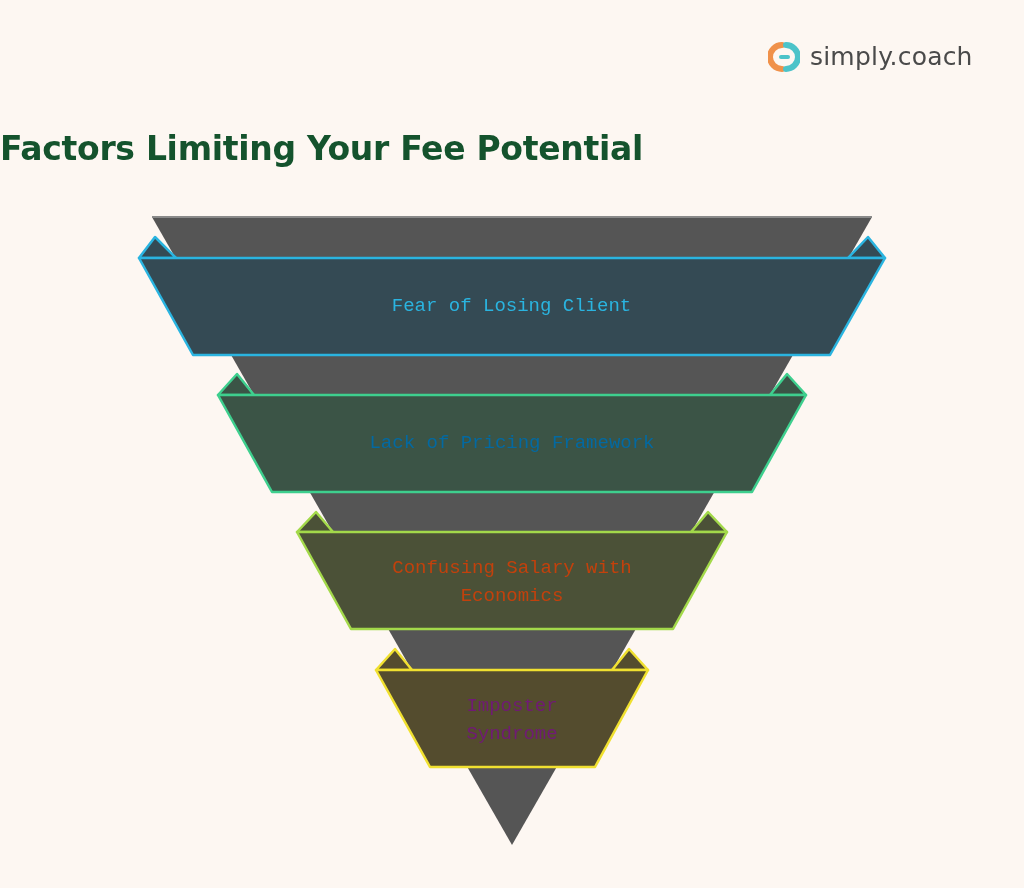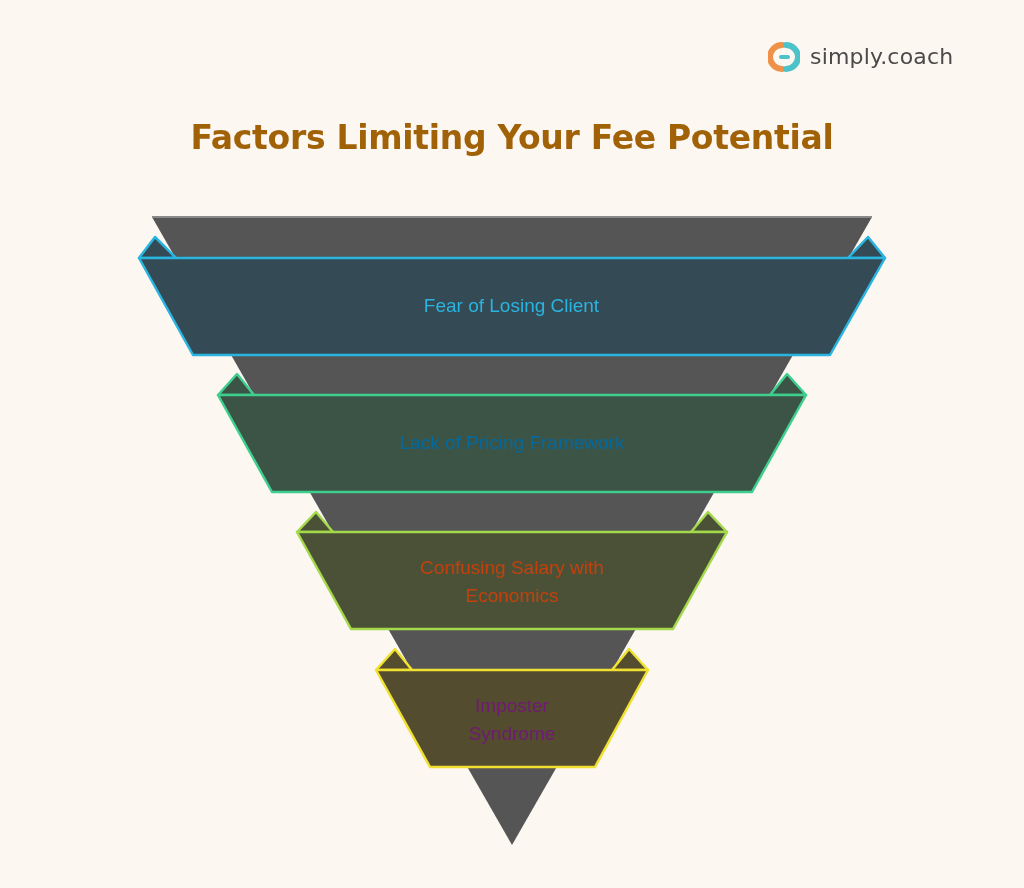--- a/index.html
+++ b/index.html
@@ -23,46 +23,45 @@
       gap: 10px;
       height: 34px;
     }
     .brand-logo {
       width: 32px;
       height: 32px;
       display: block;
     }
     .brand-name {
       font-family: "DejaVu Sans", sans-serif;
-      font-size: 22px;
+      font-size: 25px;
       color: #4a4a4a;
       letter-spacing: 0.2px;
       line-height: 34px;
     }
     .title {
       position: absolute;
       left: 0;
       width: 1064px;
-      top: 118px;
-      text-align: center;
+      top: 129px;
       font-family: "DejaVu Sans", sans-serif;
       font-weight: bold;
       font-size: 33px;
-      color: #a16207;
+      color: #14532d;
       letter-spacing: -0.3px;
     }
     svg.funnel {
       position: absolute;
       left: 0;
       top: 0;
     }
     .band-label {
       position: absolute;
       text-align: center;
-      font-family: Liberation Sans, sans-serif;
+      font-family: Liberation Mono, monospace;
       font-size: 19px;
       line-height: 28px;
       white-space: pre-line;
     }
   </style>
 </head>
 <body>
 
 <div class="brand">
   <svg class="brand-logo" viewBox="0 0 32 32">

